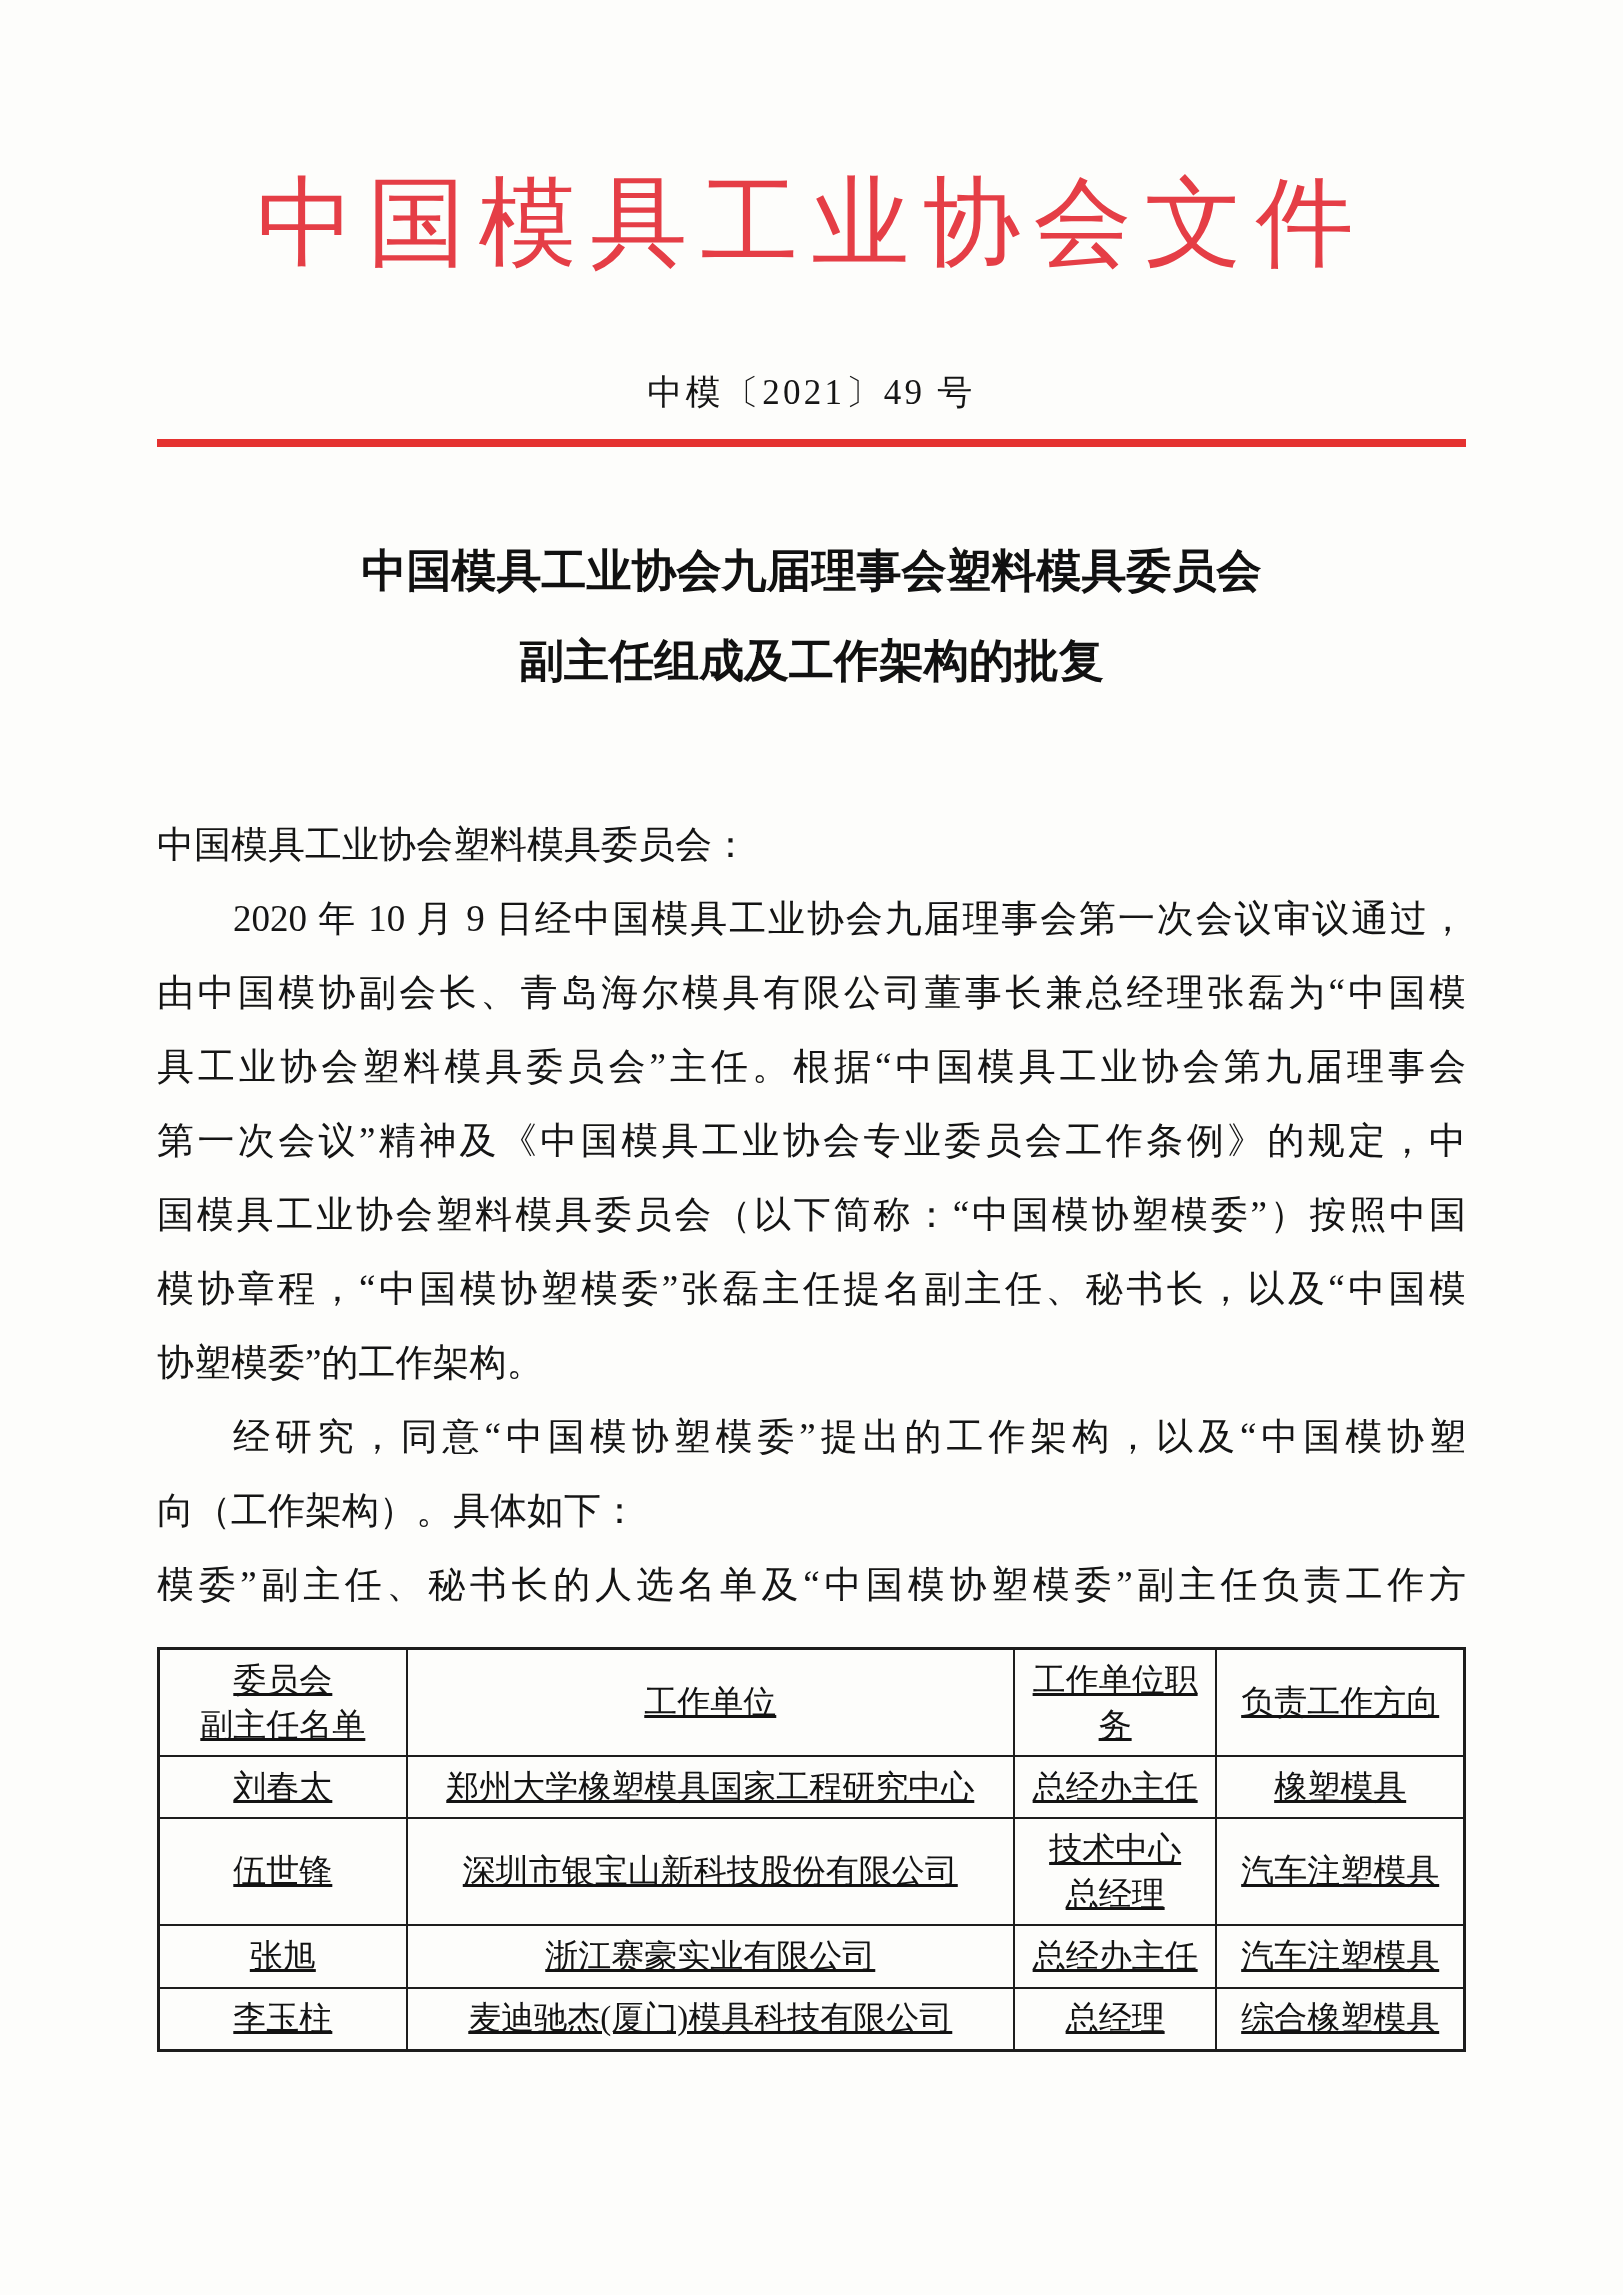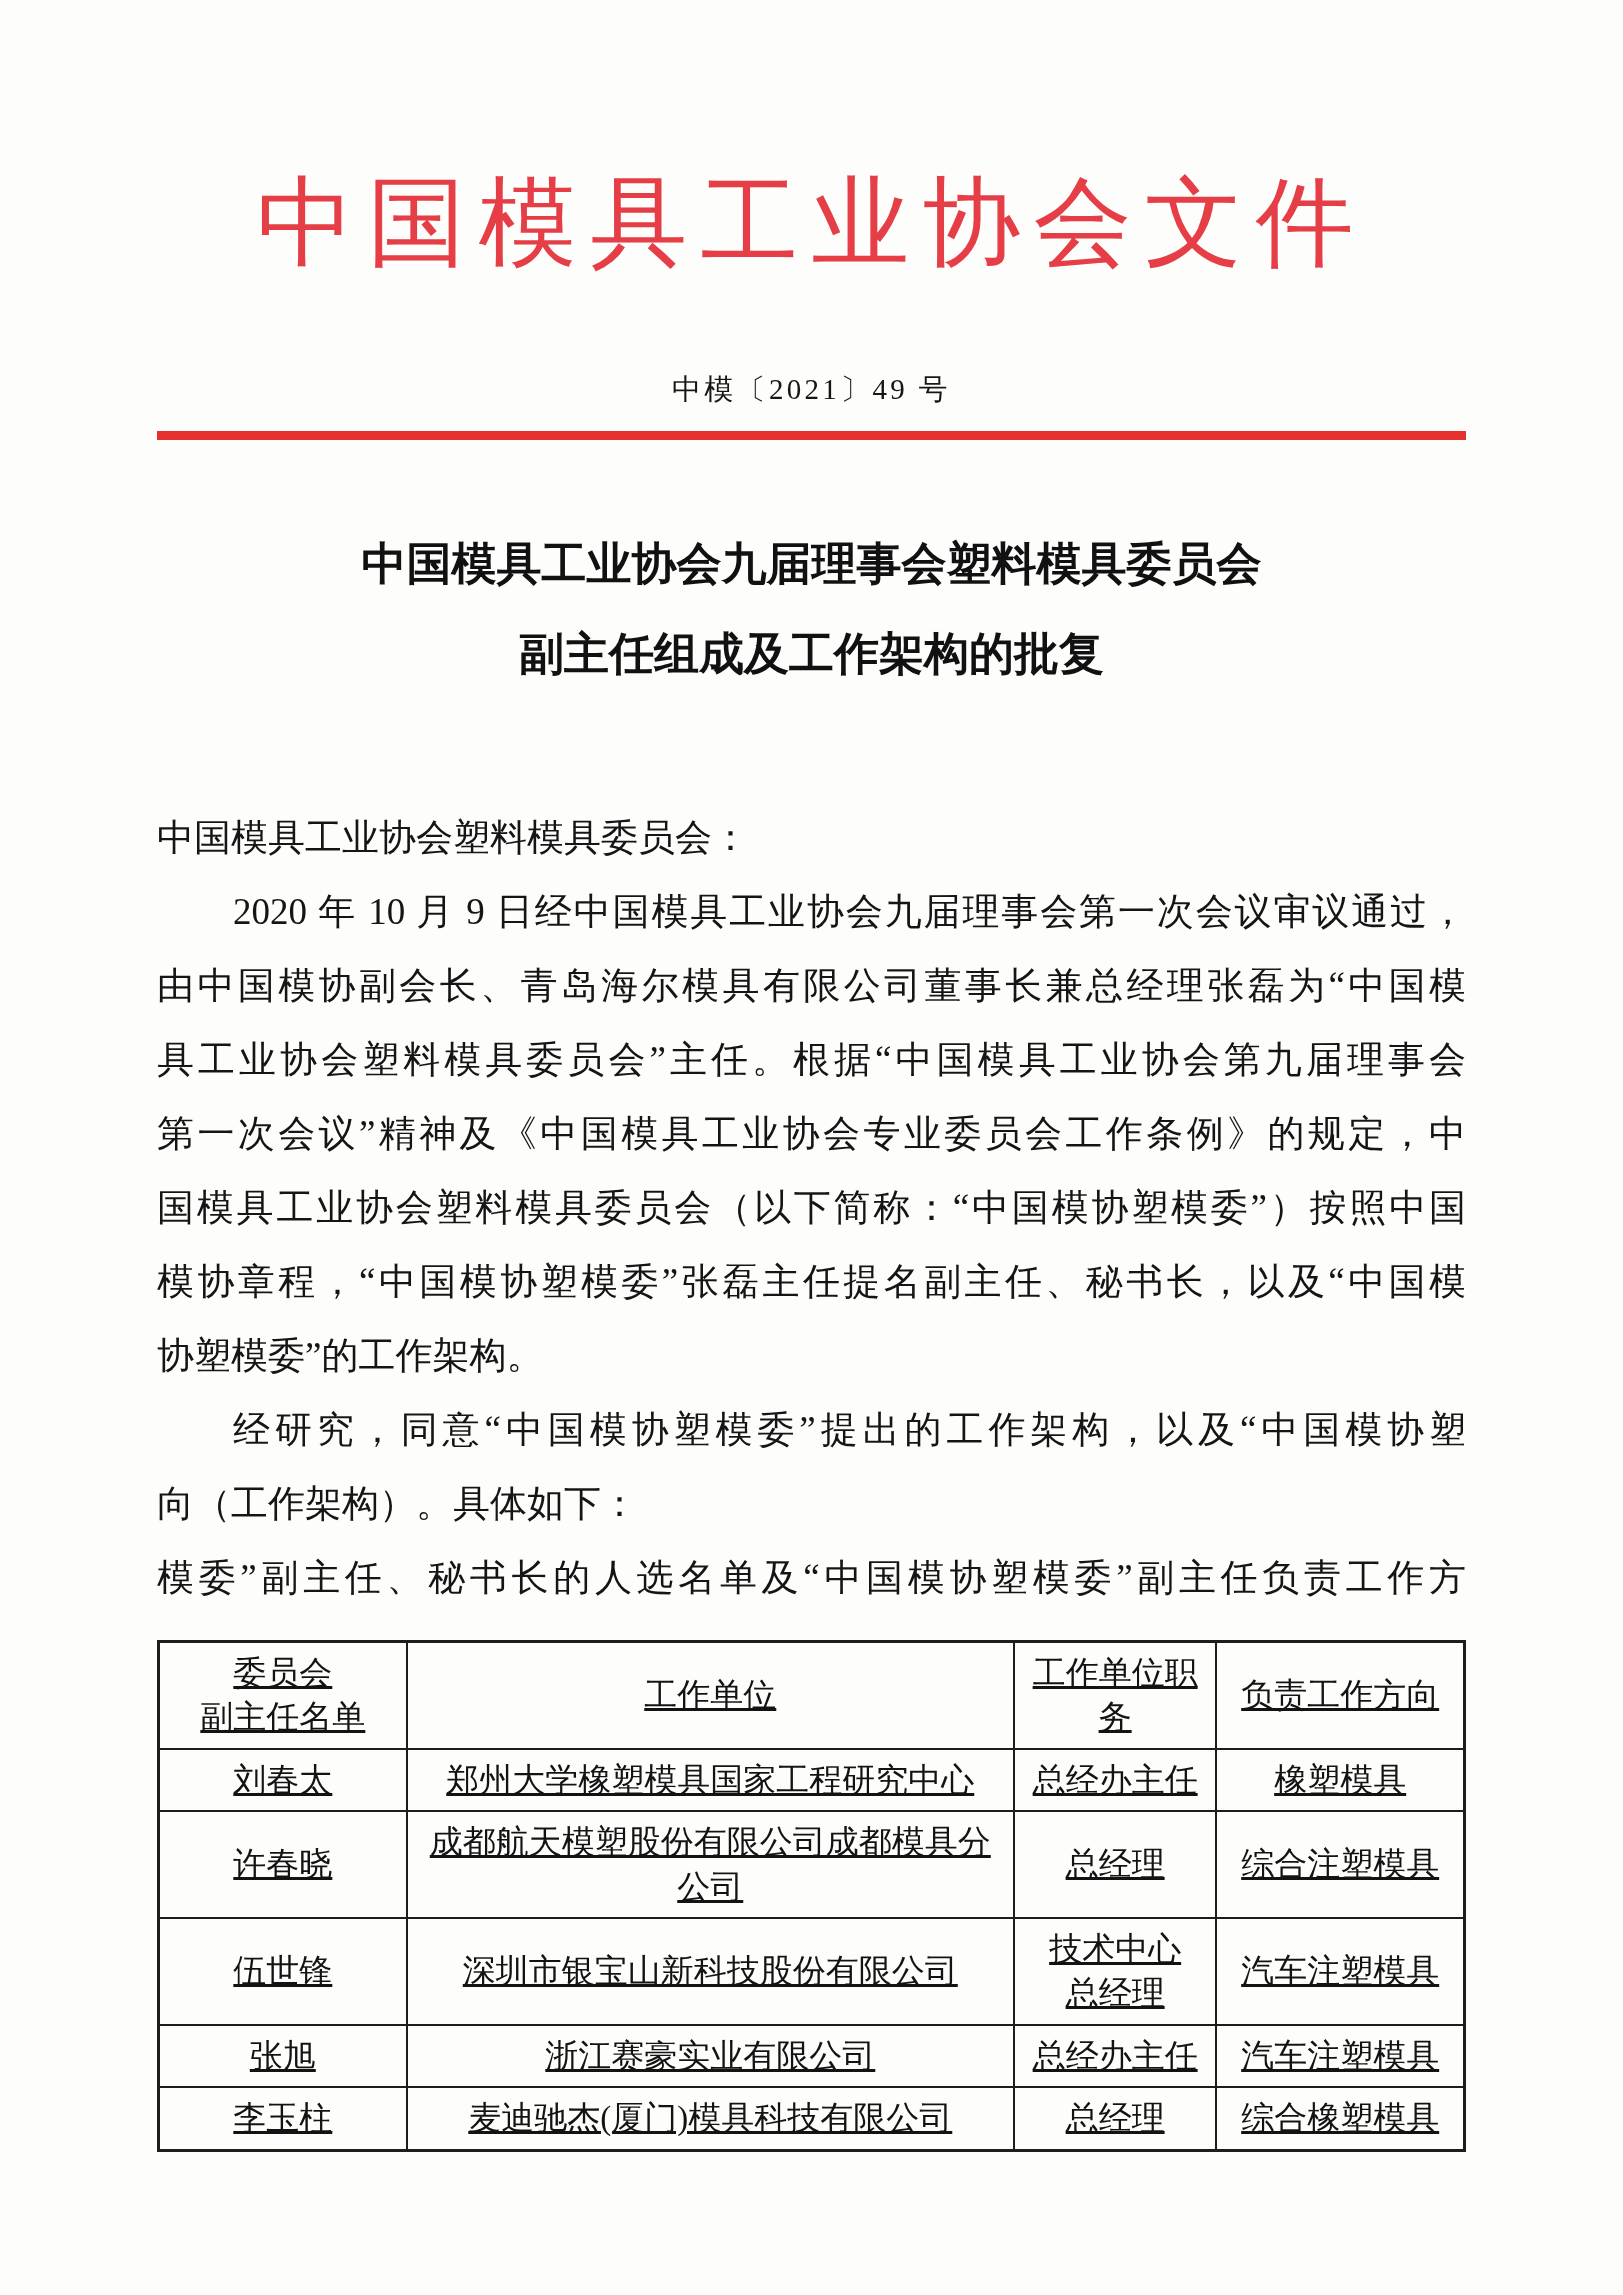--- a/index.html
+++ b/index.html
@@ -23,21 +23,21 @@
     font-size: 98px;
     line-height: 1.2;
     font-weight: normal;
     color: #e53e46;
     letter-spacing: 13px;
     white-space: nowrap;
   }
   .doc-number {
     margin-top: 89px;
     text-align: center;
-    font-size: 29px;
+    font-size: 35px;
     line-height: 1.2;
     letter-spacing: 3.3px;
     color: #161616;
   }
   .red-rule {
     margin-top: 25px;
     height: 8.5px;
     background: #e53230;
   }
   .doc-title {
@@ -130,27 +130,20 @@
       </tr>
     </thead>
     <tbody>
       <tr>
         <td>刘春太</td>
         <td>郑州大学橡塑模具国家工程研究中心</td>
         <td>总经办主任</td>
         <td>橡塑模具</td>
       </tr>
       <tr>
-        <td>许春晓</td>
-        <td>成都航天模塑股份有限公司成都模具分
-公司</td>
-        <td>总经理</td>
-        <td>综合注塑模具</td>
-      </tr>
-      <tr>
         <td>伍世锋</td>
         <td>深圳市银宝山新科技股份有限公司</td>
         <td>技术中心
 总经理</td>
         <td>汽车注塑模具</td>
       </tr>
       <tr>
         <td>张旭</td>
         <td>浙江赛豪实业有限公司</td>
         <td>总经办主任</td>

